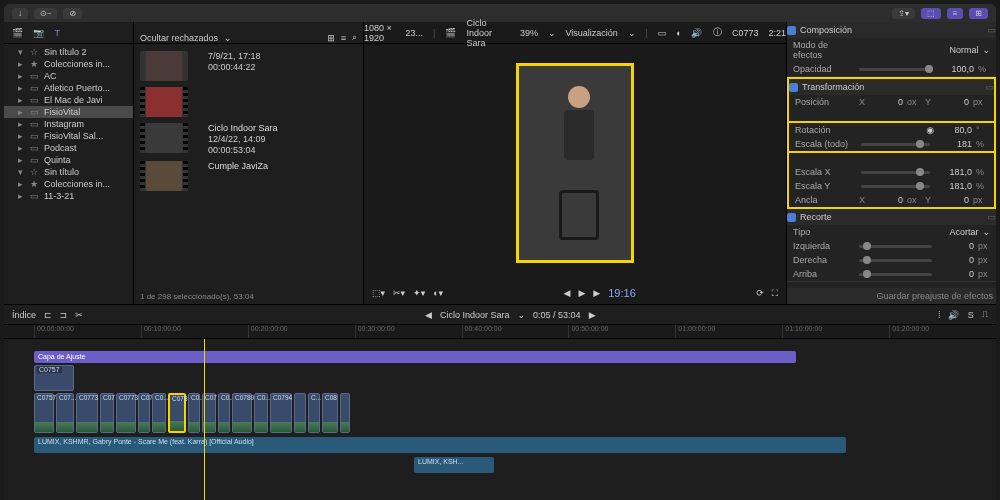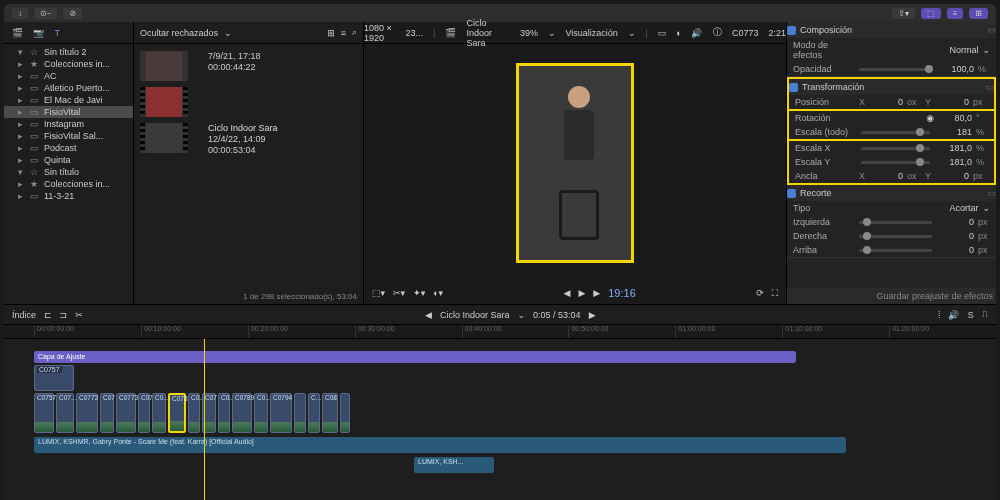--- a/index.html
+++ b/index.html
@@ -14,31 +14,31 @@
 .sidebar{width:130px;background:#1e1e1e;border-right:1px solid #000;display:flex;flex-direction:column}
 .sb-icons{height:22px;display:flex;align-items:center;gap:10px;padding:0 8px;border-bottom:1px solid #000}
 .sb-icons span{color:#8a7fd6}
 .lib{flex:1;overflow:hidden;padding:2px 0}
 .lib-item{display:flex;align-items:center;gap:4px;padding:1px 6px 1px 14px;font-size:8.5px;color:#bbb;cursor:default}
 .lib-item.h{background:#4a4a4a;color:#fff}
 .lib-item .chev{width:8px;color:#888}
 .lib-item .ico{width:10px;color:#888}
 .center{flex:1;display:flex;min-width:0}
 .browser{width:230px;background:#1e1e1e;border-right:1px solid #000;display:flex;flex-direction:column}
-.br-bar{height:22px;display:flex;align-items:center;padding:0 6px;gap:6px;border-bottom:1px solid #000;font-size:8px}
+.br-bar{height:22px;display:flex;align-items:flex-end;padding:0 6px;gap:6px;border-bottom:1px solid #000;font-size:8px}
 .br-bar .sp{flex:1}
 .clips{flex:1;overflow:hidden;padding:4px}
 .clip{display:flex;gap:20px;padding:3px 2px}
 .thumb{width:48px;height:30px;background:#333;border-radius:2px;position:relative;overflow:hidden}
 .thumb.film::before{content:"";position:absolute;left:0;top:0;bottom:0;width:5px;background:repeating-linear-gradient(#000 0 3px,#333 3px 6px)}
 .thumb.film::after{content:"";position:absolute;right:0;top:0;bottom:0;width:5px;background:repeating-linear-gradient(#000 0 3px,#333 3px 6px)}
 .thumb .inner{position:absolute;left:6px;right:6px;top:0;bottom:0;background:#5a3030}
 .clip-meta{display:flex;flex-direction:column;gap:1px;font-size:8px;color:#aaa}
 .clip-meta .t{color:#ddd}
-.br-status{padding:3px 6px;font-size:8px;color:#888;text-align:right}
+.br-status{padding:3px 6px;font-size:8px;color:#888;text-align:left}
 .viewer{flex:1;background:#1a1a1a;display:flex;flex-direction:column}
 .v-bar{height:22px;display:flex;align-items:center;justify-content:center;gap:10px;border-bottom:1px solid #000;font-size:8px}
 .v-bar .sep{color:#555}
 .canvas{flex:1;display:flex;align-items:center;justify-content:center;position:relative}
 .frame{width:118px;height:200px;border:3px solid #f5d400;background:#3a3a3a;position:relative;overflow:hidden}
 .person{position:absolute;left:35px;top:20px;width:50px;height:140px}
 .head{width:22px;height:22px;border-radius:50%;background:#c9a080;margin:0 auto}
 .torso{width:30px;height:50px;background:#2a2a2a;margin:2px auto 0;border-radius:4px}
 .bike{position:absolute;bottom:10px;left:30px;width:60px;height:60px}
 .bike .f{position:absolute;width:40px;height:50px;border:3px solid #1a1a1a;border-radius:4px;left:10px}
@@ -204,20 +204,28 @@
           <div class="clip">
             <div class="thumb film">
                 <div class="inner" style="background:#3a3a3a"></div>
               </div>
             <div class="clip-meta">
                 <span class="t">Ciclo Indoor Sara</span>
                 <span>12/4/22, 14:09</span>
                 <span>00:00:53:04</span>
               </div>
           </div>
+          <div class="clip">
+            <div class="thumb film">
+                <div class="inner" style="background:#5a4a3a"></div>
+              </div>
+            <div class="clip-meta">
+                <span class="t">Cumple JaviZa</span>
+              </div>
+          </div>
         </div>
         <div class="br-status">1 de 298 seleccionado(s), 53:04</div>
       </div>
 
       <div class="viewer">
         <div class="v-bar">
           <span>1080 × 1920</span>
           <span>23...</span>
           <span class="sep">|</span>
           <span>🎬</span>
@@ -293,21 +301,21 @@
           </div>
         <div class="prop">
             <span class="lbl">Posición</span>
             <span class="xy">X</span>
             <span class="val">0</span>
             <span class="unit">ox</span>
             <span class="xy">Y</span>
             <span class="val">0</span>
             <span class="unit">px</span>
           </div>
-        <div class="hl-box" style="border-width:2px;margin:0 -2px">
+        <div class="hl-box" style="border-width:2px;margin:12px -2px">
           <div class="prop">
               <span class="lbl">Rotación</span>
               <span style="flex:1"></span>
               <span>◉</span>
               <span class="val">80,0</span>
               <span class="unit">°</span>
             </div>
           <div class="prop">
               <span class="lbl">Escala (todo)</span>
               <div class="slider">

